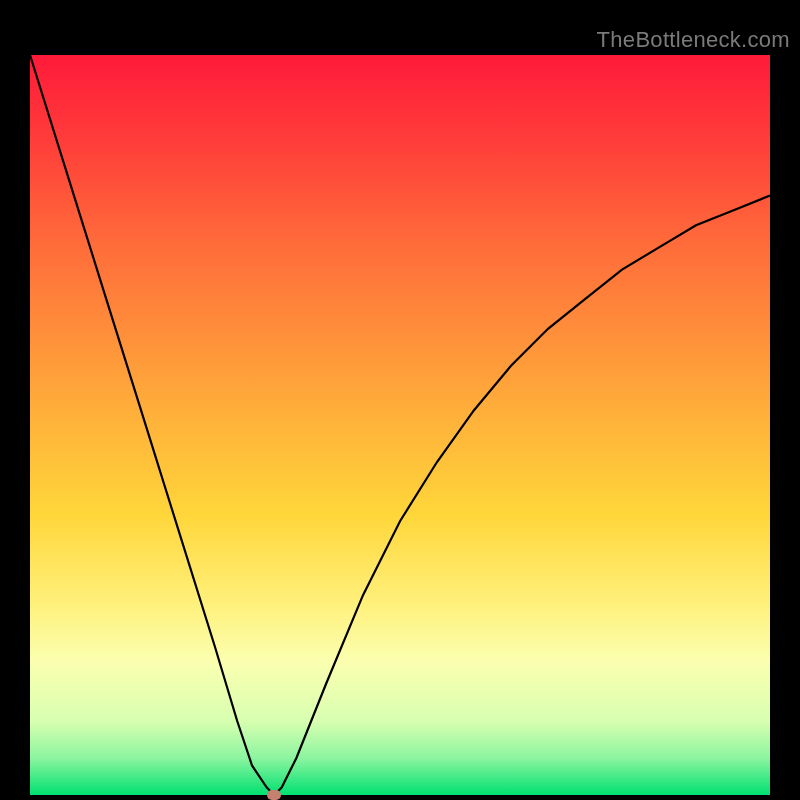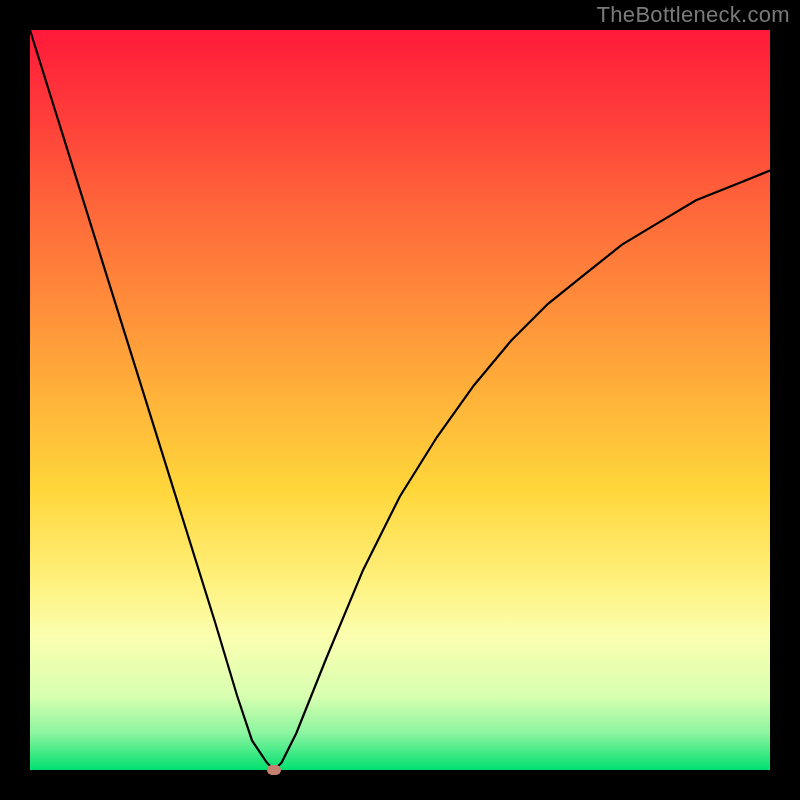--- a/index.html
+++ b/index.html
@@ -9,20 +9,21 @@
     height: 800px;
     background: #000;
     font-family: Arial, Helvetica, sans-serif;
     overflow: hidden;
   }
   .frame {
     position: relative;
     width: 800px;
     height: 676px;
     background: #000;
+    margin-top: 25px;
   }
   .watermark {
     position: absolute;
     top: 2px;
     right: 10px;
     color: #7a7a7a;
     font-size: 22px;
     font-weight: 500;
     letter-spacing: 0.3px;
   }

